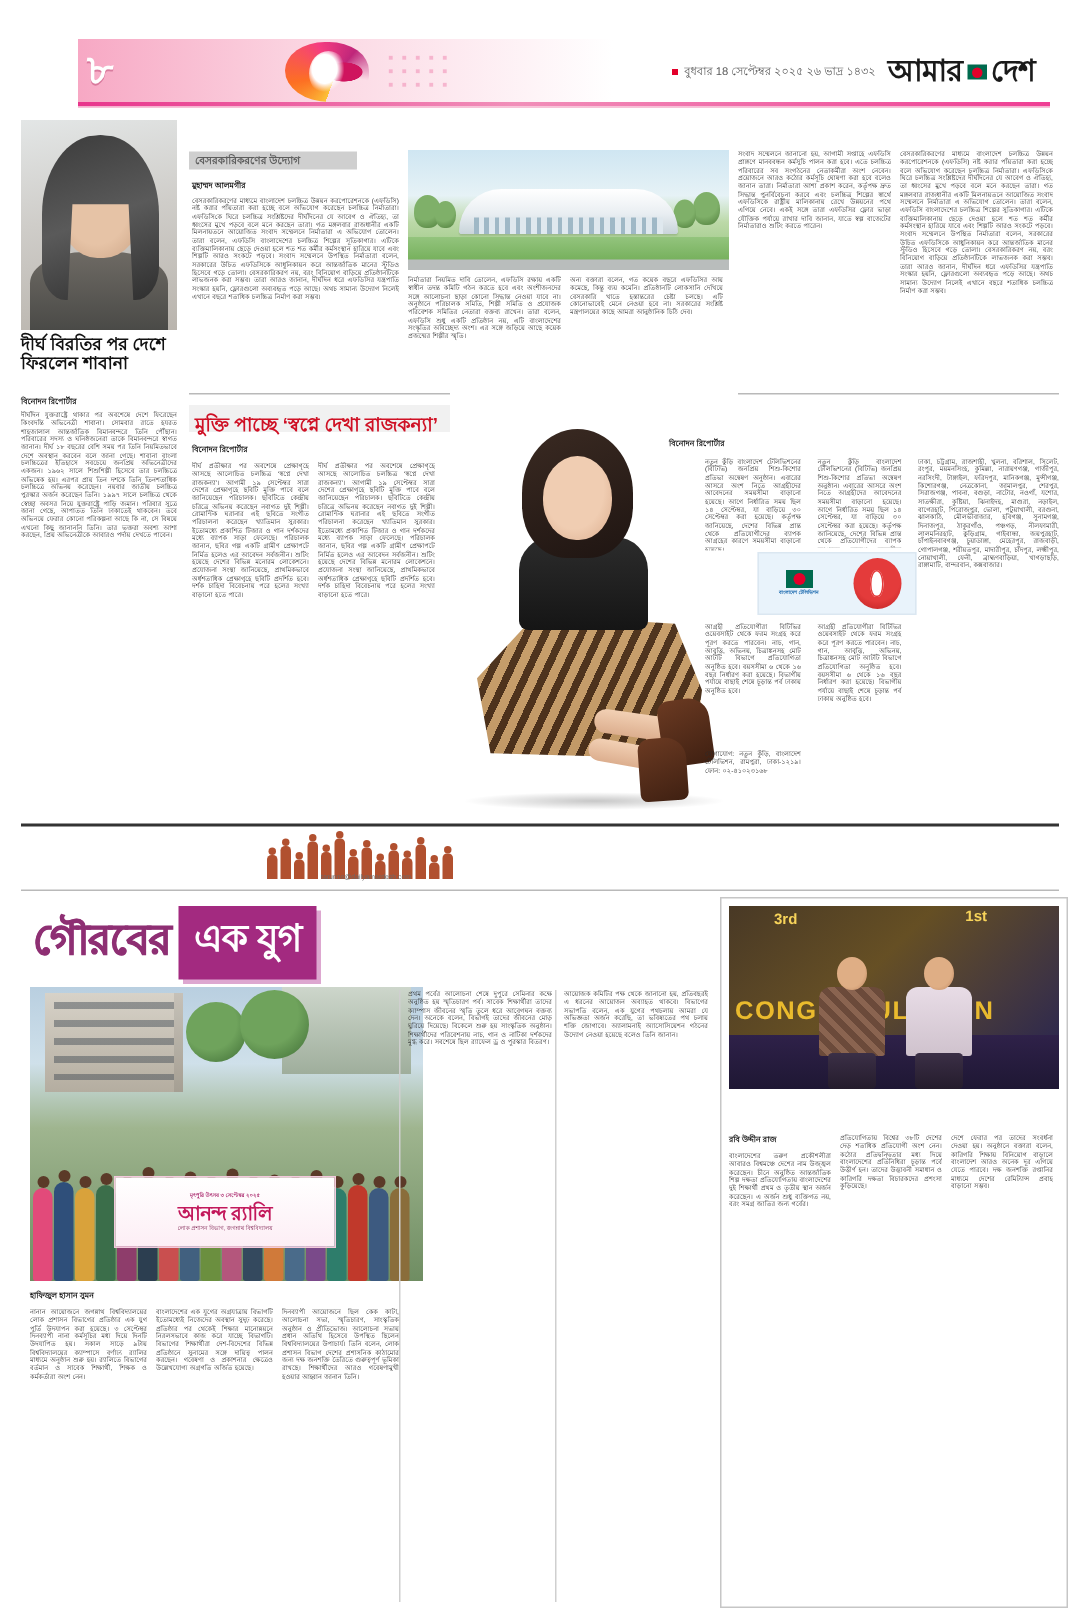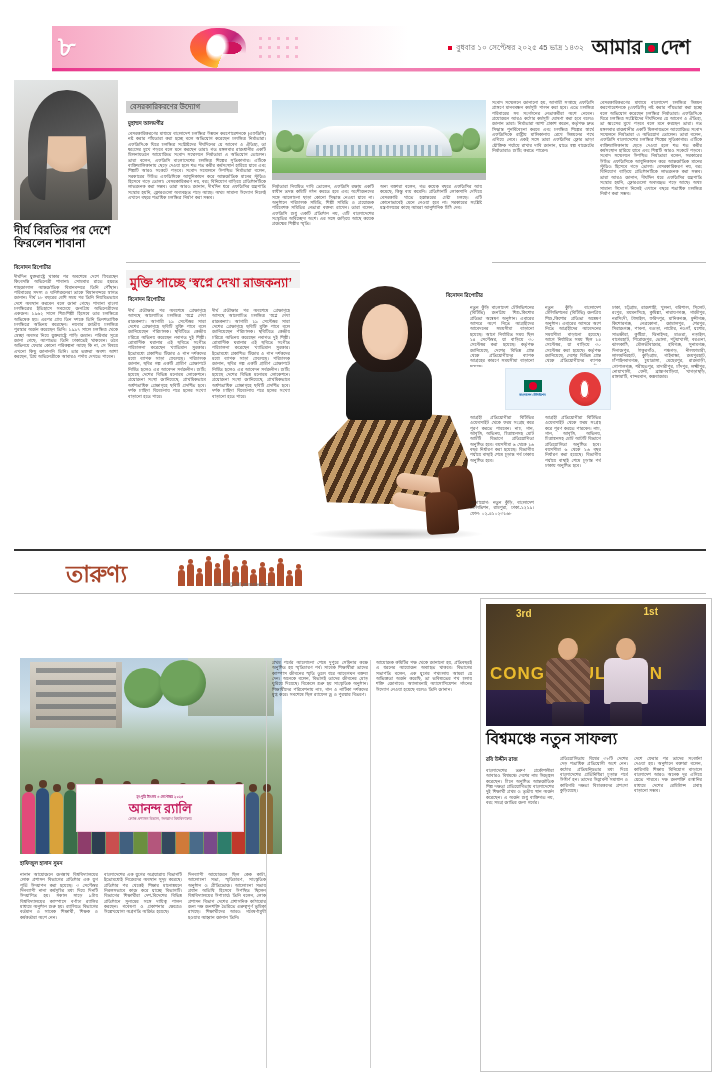--- a/index.html
+++ b/index.html
@@ -177,21 +177,21 @@
   .tp-bldg::after { content:""; position:absolute; inset:6px 6px auto 6px; height:52px;
     background:repeating-linear-gradient(180deg, rgba(60,70,80,.45) 0 5px, transparent 5px 12px); }
   .tp-bldg2 { position:absolute; right:8px; top:0; width:86px; height:58px;
     background:linear-gradient(180deg,#cdd6cb,#9fae9c); }
   .tp-tree { position:absolute; border-radius:50%;
     background:radial-gradient(circle at 40% 35%, #6fa35c 0 50%, #3d6b34 100%); }
   .tp-crowd { position:absolute; left:0; bottom:0; width:100%; height:96px; }
   .tp-crowd i { position:absolute; bottom:0; width:13px; height:62px; border-radius:7px 7px 2px 2px; }
   .tp-crowd i::before { content:""; position:absolute; left:3px; top:-8px; width:8px;height:8px;
     border-radius:50%; background:#5b3a28; }
-  .tp-banner { position:absolute; left:56px; bottom:22px; width:168px; height:48px;
+  .tp-banner { position:absolute; left:56px; bottom:22px; width:148px; height:48px;
     background:linear-gradient(180deg,#ffffff 0%,#fdeef5 100%);
     border:1px solid #f3c9dc; display:flex; flex-direction:column; align-items:center;
     justify-content:center; gap:1px; }
   .tpb-l1 { font-size:3.6px; color:#a8236a; font-weight:700; }
   .tpb-l2 { font-size:13px; font-weight:700; color:#c2185b; line-height:13px; letter-spacing:-.4px; }
   .tpb-l3 { font-size:3.8px; color:#7d2050; }
 
   
   .award-photo { position:absolute; left:486px; top:604px; width:220px; height:122px;
     background:linear-gradient(180deg,#2a1e4a 0%,#3d2a5c 45%,#1e1733 100%); overflow:hidden; }
@@ -223,21 +223,21 @@
     <div class="masthead-left">
       <span class="page-num">৮</span>
     </div>
     <div class="mast-art">
       <div class="mast-swirl"></div>
       <div class="mast-dots"></div>
     </div>
     <div class="mast-spacer"></div>
     <div class="dateline">
       <span class="sq"></span>
-      <span>বুধবার ১০ সেপ্টেম্বর ২০২৫ 45 ভাদ্র ১৪৩২</span>
+      <span>বুধবার 18 সেপ্টেম্বর ২০২৫ ২৬ ভাদ্র ১৪৩২</span>
     </div>
     <div class="brand">
       <span class="brand-word">আমার</span>
       <span class="brand-flag">
           <i></i>
         </span>
       <span class="brand-word">দেশ</span>
     </div>
   </div>
   <div class="mast-rule"></div>
@@ -315,40 +315,43 @@
           <i></i>
         </span>
       <span class="cap">বাংলাদেশ টেলিভিশন</span>
     </div>
     <div class="logo-ban">
         <i></i>
       </div>
   </div>
 
   <div class="big-sep"></div>
-  <div class="tar-logo">তারুণ্য</div>
   <div class="tar-crowd">
     <span style="left:2px; height:16px;"></span>
       <span style="left:11px; height:22px;"></span>
     <span style="left:20px; height:13px;"></span>
       <span style="left:29px; height:25px;"></span>
     <span style="left:38px; height:18px;"></span>
       <span style="left:47px; height:27px;"></span>
     <span style="left:56px; height:15px;"></span>
       <span style="left:65px; height:21px;"></span>
     <span style="left:74px; height:12px;"></span>
       <span style="left:83px; height:19px;"></span>
     <span style="left:92px; height:14px;"></span>
       <span style="left:101px; height:23px;"></span>
     <span style="left:110px; height:11px;"></span>
       <span style="left:119px; height:17px;"></span>
   </div>
   <div class="tar-email">tarunno@dailyamardesh.com</div>
   <div class="tar-rule"></div>
 
+  <div class="gourob">
+    <span class="w1">গৌরবের</span>
+    <span class="w2">এক যুগ</span>
+  </div>
 
   <div class="tar-photo">
     <div class="tp-bldg"></div>
     <div class="tp-bldg2"></div>
     <div class="tp-tree" style="left:104px; top:10px; width:40px; height:40px;"></div>
     <div class="tp-tree" style="left:140px; top:2px; width:46px; height:46px;"></div>
     <div class="tp-crowd">
       <i style="left:2px;  background:#e24a7a;"></i>
       <i style="left:16px; background:#2f4f7a; height:66px;"></i>
       <i style="left:30px; background:#d9a23b;"></i>
@@ -398,21 +401,20 @@
       <div class="l"></div>
       <div class="h"></div>
     </div>
     <div class="ap-p" style="left:116px;">
       <div class="b" style="background:linear-gradient(180deg,#e8dce6,#cfc2cd);"></div>
       <div class="l"></div>
       <div class="h"></div>
     </div>
   </div>
 
-  <div class="bishwa-head">বিশ্বমঞ্চে নতুন সাফল্য</div>
   <div class="col" style="left:486px; top:756px; width:100px;">
     <div class="byline">রবি উদ্দীন রাজ</div>
   </div>
   <div class="col txt" style="left:486px; top:768px; width:68px; height:296px;">বাংলাদেশের তরুণ প্রকৌশলীরা আবারও বিশ্বমঞ্চে দেশের নাম উজ্জ্বল করেছেন। চীনে অনুষ্ঠিত আন্তর্জাতিক শিল্প দক্ষতা প্রতিযোগিতায় বাংলাদেশের দুই শিক্ষার্থী প্রথম ও তৃতীয় স্থান অর্জন করেছেন। এ অর্জন শুধু ব্যক্তিগত নয়, বরং সমগ্র জাতির জন্য গর্বের।</div>
   <div class="col txt" style="left:560px; top:756px; width:68px; height:308px;">প্রতিযোগিতায় বিশ্বের ৩৮টি দেশের দেড় শতাধিক প্রতিযোগী অংশ নেন। কঠোর প্রতিদ্বন্দ্বিতার মধ্য দিয়ে বাংলাদেশের প্রতিনিধিরা চূড়ান্ত পর্বে উত্তীর্ণ হন। তাদের উদ্ভাবনী সমাধান ও কারিগরি দক্ষতা বিচারকদের প্রশংসা কুড়িয়েছে।</div>
   <div class="col txt" style="left:634px; top:756px; width:68px; height:308px;">দেশে ফেরার পর তাদের সংবর্ধনা দেওয়া হয়। অনুষ্ঠানে বক্তারা বলেন, কারিগরি শিক্ষায় বিনিয়োগ বাড়ালে বাংলাদেশ আরও অনেক দূর এগিয়ে যেতে পারবে। দক্ষ জনশক্তি রপ্তানির মাধ্যমে দেশের রেমিট্যান্স প্রবাহ বাড়ানো সম্ভব।</div>
 
 </div>
 
 </body></html>

